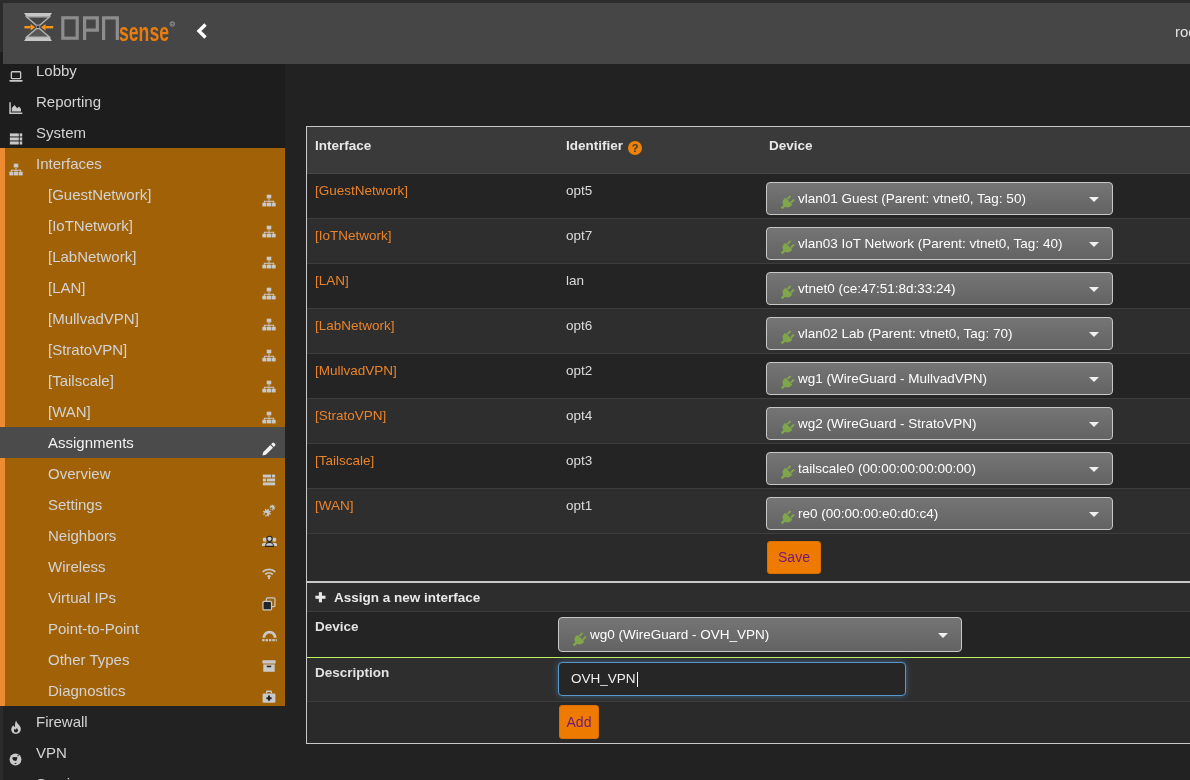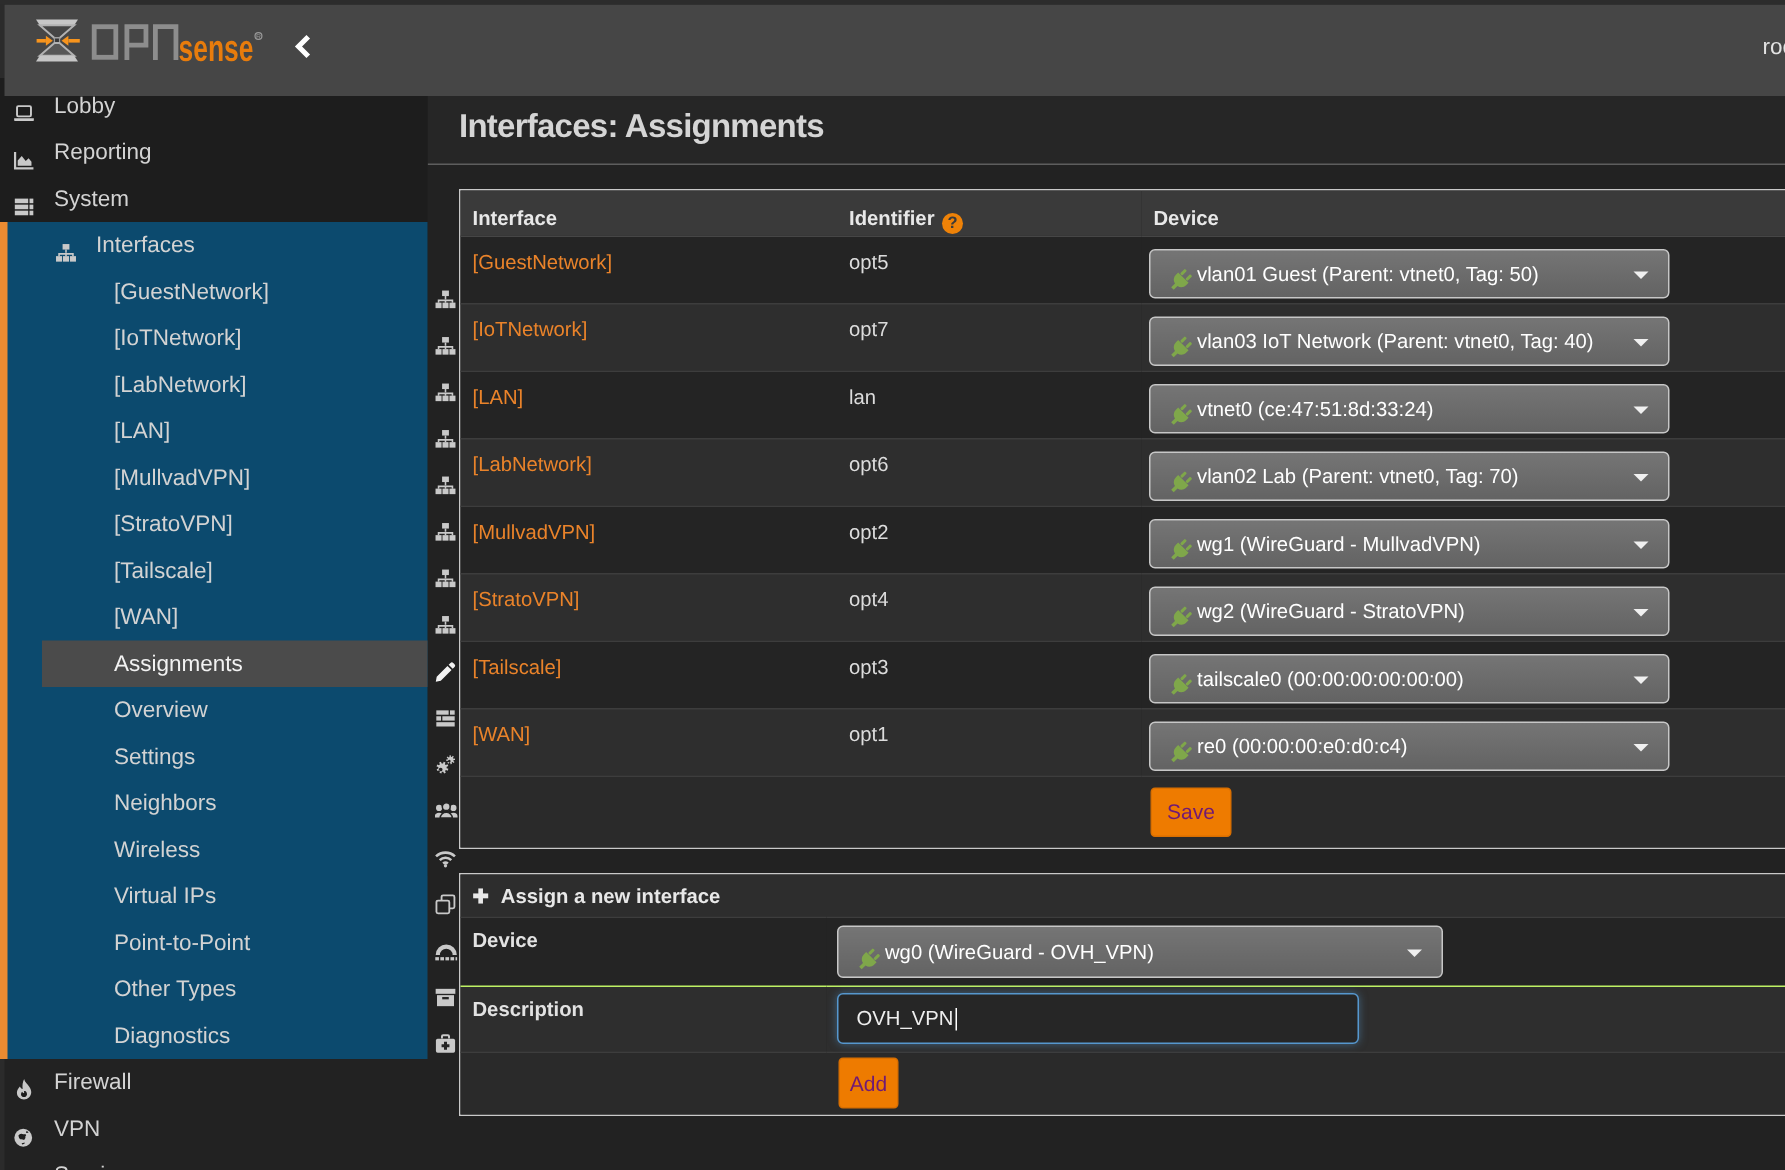--- a/index.html
+++ b/index.html
@@ -13,36 +13,36 @@
 #logo { position:absolute; left:17px; top:7px; }
 #chev { position:absolute; left:192px; top:20px; }
 #whoami { position:absolute; left:1172px; top:20px; color:#e3e3e3; font-size:15px; white-space:nowrap; }
 
 
 #sidebar { position:absolute; left:0; top:52px; width:285px; height:532px; background:#1d1d1d; z-index:8; padding-top:3px; }
 .mi { position:relative; height:31px; line-height:31px; color:#d3d3d3; font-size:15px; padding-left:36px; white-space:nowrap; }
 .mi .lic { position:absolute; left:9px; top:8px; width:15px; height:15px; }
 .sub { position:relative; height:31px; line-height:31px; color:#d3d3d3; font-size:15px; padding-left:48px; white-space:nowrap; }
 .sub .ric { position:absolute; left:262px; top:8px; width:15px; height:15px; }
-#exp { position:relative; background:#0c4a6e;padding-left:28px; }
+#exp { position:relative; background:#a16207; }
 #obar { position:absolute; left:0; top:0; width:5px; height:100%; background:#ec8b31; }
 .active { background:#4b4b4b; color:#f2f2f2; }
 
 
 #content { position:absolute; left:285px; top:52px; width:905px; height:728px; background:#222222; overflow:hidden; }
 #pagehead { position:absolute; left:0; top:0; width:905px; height:58px; background:#262626; border-bottom:1px solid #5e5e5e; }
 #ptitle { position:absolute; left:21px; top:19px; font-size:22px; letter-spacing:-0.5px; font-weight:bold; color:#d5d5d5; }
 
 .panel { position:absolute; left:21px; width:1000px; border:1px solid #c9c9c9; }
 #panel1 { top:74px; }
 #panel2 { top:530px; }
 table { border-collapse:collapse; width:100%; table-layout:fixed; }
 td,th { vertical-align:middle; text-align:left; }
 
-#t1 th { height:30px; background:#3a3a3a; color:#e8e8e8; font-size:13.5px; font-weight:bold; padding-left:8px; padding-top:11px; vertical-align:top; border-bottom:1px solid #464646; }
+#t1 th { height:46px; background:#3a3a3a; color:#e8e8e8; font-size:13.5px; font-weight:bold; padding-left:8px; padding-top:11px; vertical-align:top; border-bottom:1px solid #464646; }
 #t1 td { height:45px; font-size:13.5px; color:#dcdcdc; padding-left:8px; padding-top:9px; vertical-align:top; border-top:1px solid #3d3d3d; }
 #t1 tr.odd td { background:#242424; }
 #t1 tr.even td { background:#2e2e2e; }
 #t1 td.dd { padding-left:5px; padding-top:8px; }
 #t1 tr.btnrow td { height:48px; background:#2a2a2a; border-top:1px solid #3d3d3d; padding-top:7px; }
 a.iface { color:#ea832a; text-decoration:none; }
 
 
 .sel { position:relative; width:347px; height:33px; background:linear-gradient(#757575,#636363); border:1px solid #c7c7c7; border-radius:4px; color:#ffffff; font-size:13.5px; line-height:31px; padding-left:31px; white-space:nowrap; overflow:hidden; }
 .sel .plug { position:absolute; left:12px; top:8px; width:16px; height:16px; }
@@ -241,23 +241,20 @@
   <div class="mi"><span class="lic"><svg width="13" height="13" viewBox="0 0 16 16">
           <circle cx="8" cy="8" r="7.3" fill="#c9c9c9"></circle>
           <path d="M4,6.2 Q5.4,4.3 7.3,5 Q8.7,5.5 9.7,4.9 L10.4,6 Q9.3,7.1 9.8,8.3 L8.7,9.9 Q7.1,9 5.5,9.3 Q4.2,8 4,6.2 Z" fill="#1d1d1d"></path>
           <path d="M6.7,12.6 Q8.2,11.7 9.6,12.2 Q8.8,13.4 7.1,13.5 Z" fill="#1d1d1d"></path>
           <path d="M10.7,2.3 L12.4,3.5 Q11.4,4.4 10.3,3.9 Z" fill="#1d1d1d"></path>
         </svg></span>VPN</div>
   <div class="mi"><span class="lic"></span>Services</div>
 </div>
 
 <div id="content">
-  <div id="pagehead">
-      <div id="ptitle">Interfaces: Assignments</div>
-    </div>
 
   <div class="panel" id="panel1">
     <table id="t1">
       <colgroup>
           <col style="width:251px">
           <col style="width:203px">
           <col>
         </colgroup>
       <tbody>
           <tr>

